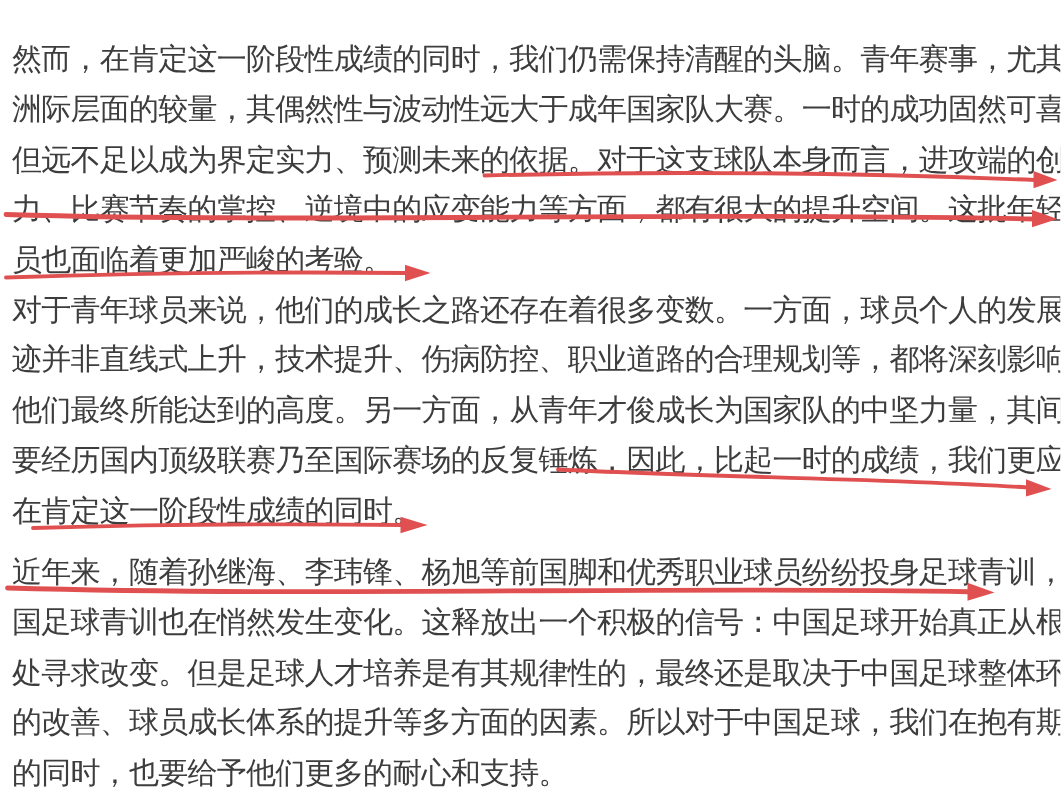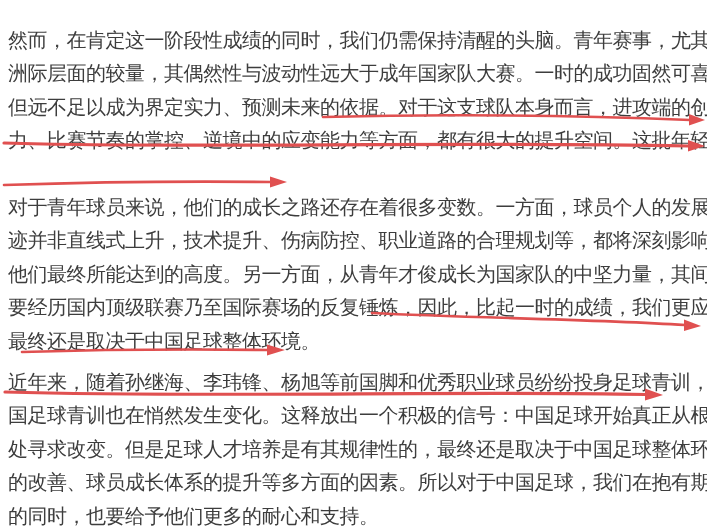--- a/index.html
+++ b/index.html
@@ -55,28 +55,29 @@
 </head>
 <body>
 
 <div id="page">
 
   <div class="para" id="para-1">
     <div class="line">然而，在肯定这一阶段性成绩的同时，我们仍需保持清醒的头脑。青年赛事，尤其是</div>
     <div class="line">洲际层面的较量，其偶然性与波动性远大于成年国家队大赛。一时的成功固然可喜，</div>
     <div class="line">但远不足以成为界定实力、预测未来的依据。对于这支球队本身而言，进攻端的创造</div>
     <div class="line">力、比赛节奏的掌控、逆境中的应变能力等方面，都有很大的提升空间。这批年轻球</div>
+    <div class="line">员也面临着更加严峻的考验。</div>
   </div>
 
   <div class="para" id="para-2">
     <div class="line">对于青年球员来说，他们的成长之路还存在着很多变数。一方面，球员个人的发展轨</div>
     <div class="line">迹并非直线式上升，技术提升、伤病防控、职业道路的合理规划等，都将深刻影响到</div>
     <div class="line">他们最终所能达到的高度。另一方面，从青年才俊成长为国家队的中坚力量，其间需</div>
     <div class="line">要经历国内顶级联赛乃至国际赛场的反复锤炼，因此，比起一时的成绩，我们更应持</div>
-    <div class="line">最终还是取决于中国足球整体环境。</div>
+    <div class="line">在肯定这一阶段性成绩的同时。</div>
   </div>
 
   <div class="para" id="para-3">
     <div class="line">近年来，随着孙继海、李玮锋、杨旭等前国脚和优秀职业球员纷纷投身足球青训，中</div>
     <div class="line">国足球青训也在悄然发生变化。这释放出一个积极的信号：中国足球开始真正从根基</div>
     <div class="line">处寻求改变。但是足球人才培养是有其规律性的，最终还是取决于中国足球整体环境</div>
     <div class="line">的改善、球员成长体系的提升等多方面的因素。所以对于中国足球，我们在抱有期待</div>
     <div class="line">的同时，也要给予他们更多的耐心和支持。</div>
   </div>
 

